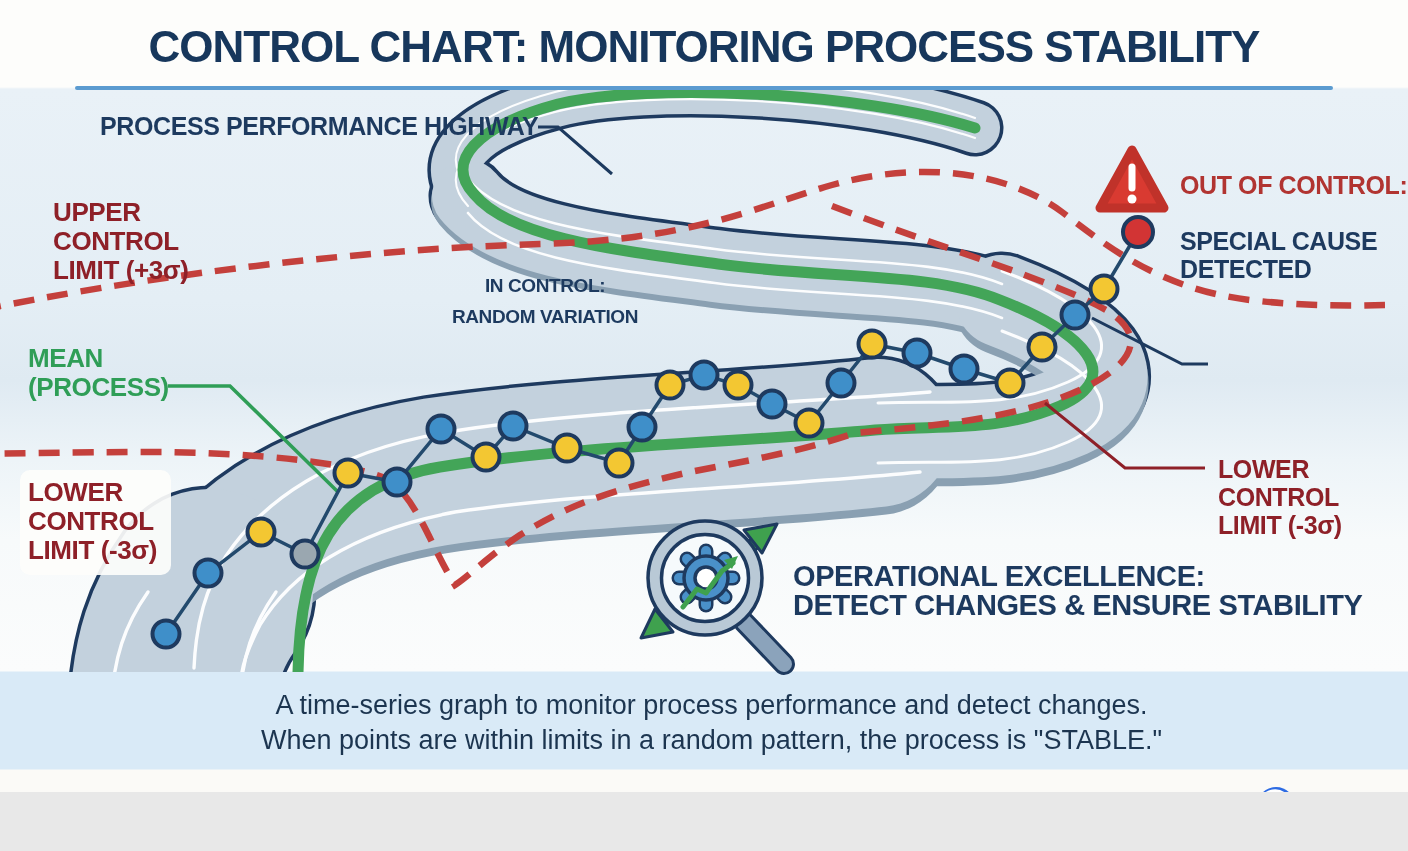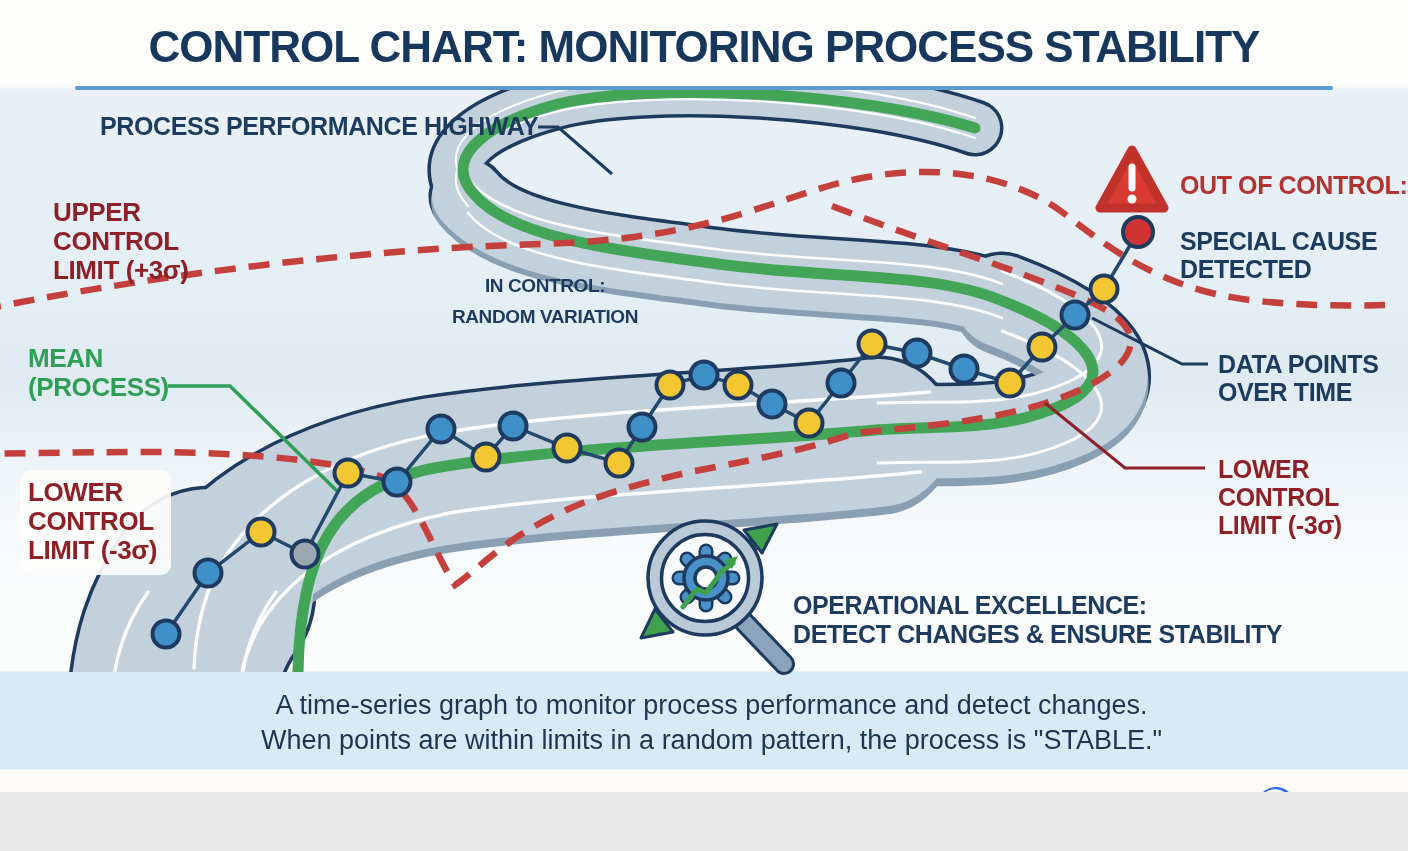--- a/index.html
+++ b/index.html
@@ -25,21 +25,21 @@
   .green{color:#2f9e57;}
   .red{color:#b13431;margin-top:8px;}
   .lbl-highway{left:100px;top:112px;font-size:25px;}
   .lbl-ucl{left:28px;top:198px;font-size:26px;line-height:29px;margin-left:25px;}
   .lbl-mean{left:28px;top:344px;font-size:26px;line-height:29px;}
   .lbl-lcl-left{left:20px;top:470px;font-size:26px;line-height:29px;background:rgba(253,253,251,0.92);padding:8px 14px 10px 8px;border-radius:10px;}
   .lbl-incontrol{left:395px;top:270px;width:300px;text-align:center;font-size:19px;line-height:31px;}
   .lbl-ooc{left:1180px;top:135px;font-size:25px;line-height:28px;}
   .lbl-datapoints{left:1218px;top:350px;font-size:25px;line-height:28px;}
   .lbl-lcl-right{left:1218px;top:455px;font-size:25px;line-height:28px;}
-  .lbl-opex{left:793px;top:562px;font-size:25px;line-height:29px;margin-top:29px;}
+  .lbl-opex{left:793px;top:562px;font-size:29px;line-height:29px;}
   .caption{left:0;right:0;top:688px;text-align:center;color:#1c3550;font-size:27px;line-height:35px;font-weight:400;padding-left:15px;}
   .logo{left:1256px;top:786px;display:flex;align-items:center;gap:9px;}
   .logo-text{font-size:24px;font-weight:700;color:#182c4b;letter-spacing:-0.3px;}
   svg.scene{position:absolute;left:0;top:0;}
 </style>
 </head>
 <body>
 
 <div class="canvas">
 
@@ -189,22 +189,20 @@
   <div class="abs lbl maroon lbl-lcl-left">LOWER
 CONTROL
 LIMIT (-3σ)</div>
   <div class="abs lbl navy lbl-incontrol">IN CONTROL:
 RANDOM VARIATION</div>
   <div class="abs lbl lbl-ooc">
     <div class="red">OUT OF CONTROL:</div>
     <div class="navy" style="white-space:pre-line;">SPECIAL CAUSE
 DETECTED</div>
   </div>
-  <div class="abs lbl navy lbl-datapoints">DATA POINTS
-OVER TIME</div>
   <div class="abs lbl maroon lbl-lcl-right">LOWER
 CONTROL
 LIMIT (-3σ)</div>
   <div class="abs lbl navy lbl-opex">OPERATIONAL EXCELLENCE:
 DETECT CHANGES &amp; ENSURE STABILITY</div>
 
   <div class="abs caption">
     <div>A time-series graph to monitor process performance and detect changes.</div>
     <div>When points are within limits in a random pattern, the process is "STABLE."</div>
   </div>

